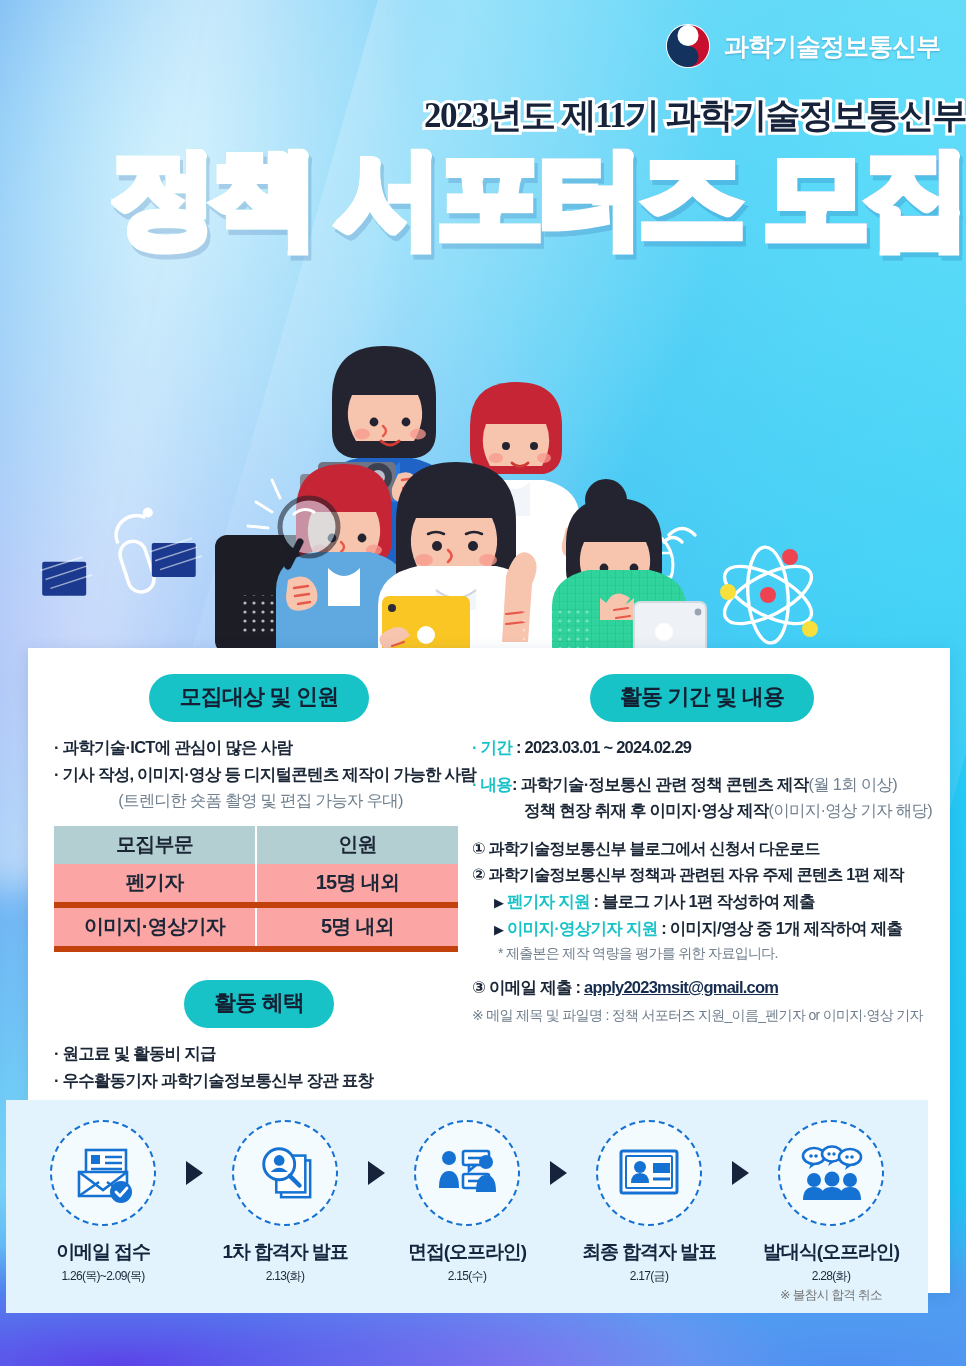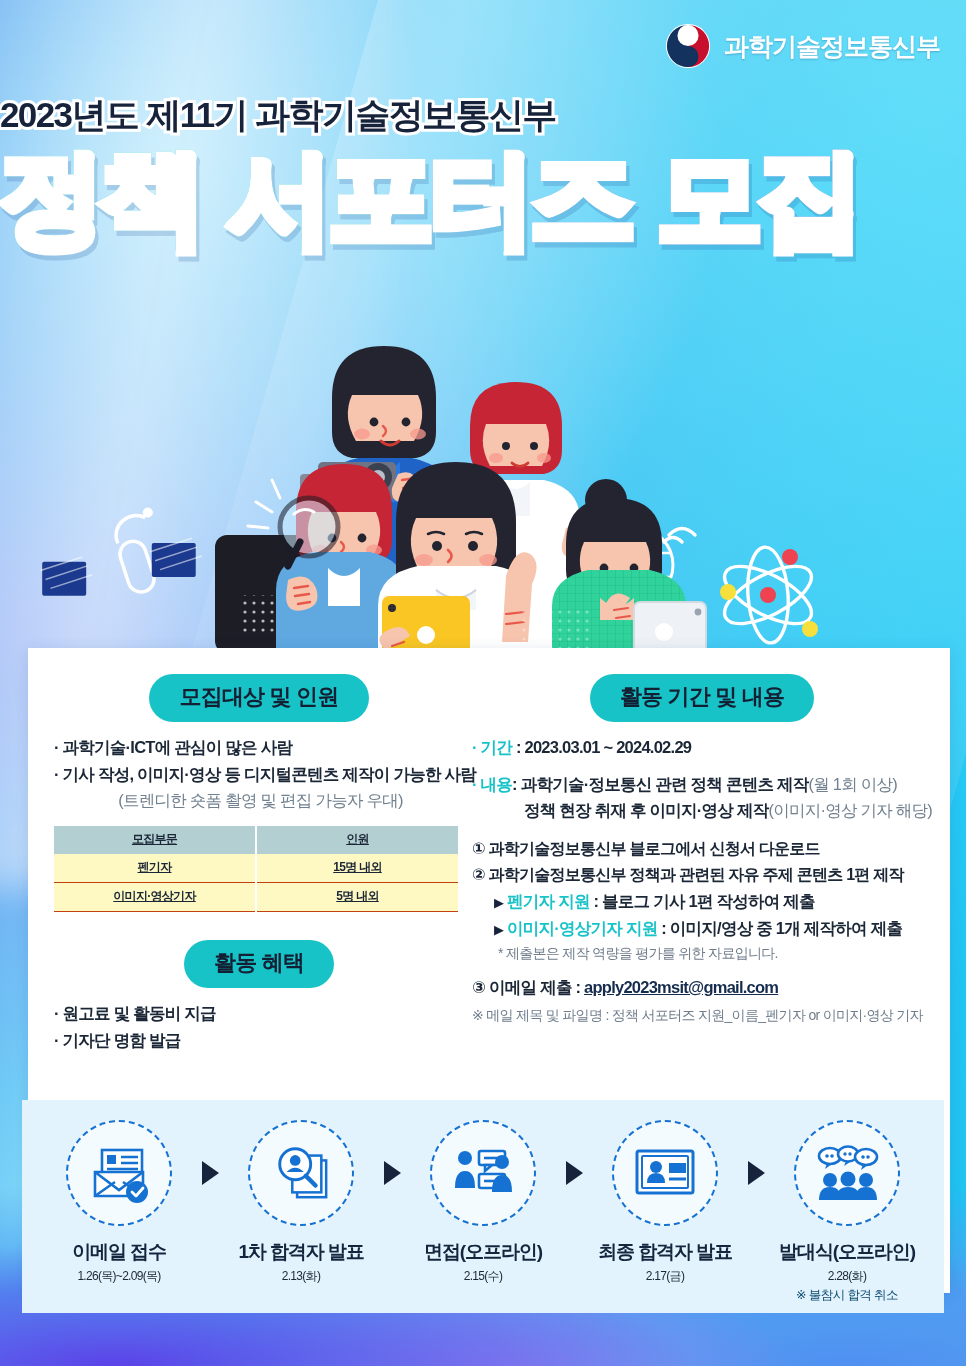--- a/index.html
+++ b/index.html
@@ -44,21 +44,21 @@
   .logo-row {
     position:absolute; right:26px; top:22px;
     display:flex; align-items:center; gap:12px; z-index:6;
   }
   .logo-mark { width:48px; height:48px; flex:0 0 48px; }
   .logo-text {
     color:#ffffff; font-size:25px; font-weight:700; letter-spacing:-1px;
     text-shadow:0 1px 2px rgba(0,40,90,.25);
   }
 
-  .title-block { position:absolute; top:92px; left:0; width:100%; text-align:left; z-index:6; }
+  .title-block { position:absolute; top:92px; left:0; width:100%; text-align:right; z-index:6;font-family:Liberation Serif, serif; }
   .title-sub {
     font-size:35px; font-weight:700; color:#16233a; letter-spacing:-1.6px;
     -webkit-text-stroke:6px #ffffff; paint-order:stroke fill;
     display:inline-block;
   }
   .title-main {
     margin-top:6px;
     font-size:104px; font-weight:800; letter-spacing:-3px; line-height:1.02;
     -webkit-text-stroke:10px #ffffff; paint-order:stroke fill;
     background:linear-gradient(128deg,#3fd4d2 0%,#2cc6cd 22%,#23b9c9 38%,#1f9fc8 52%,#1d7fd6 68%,#1a62d8 100%);
@@ -90,62 +90,61 @@
 
   .body-txt { font-size:16.5px; color:#1b2736; letter-spacing:-.75px; line-height:1.62; font-weight:600; }
   .body-txt .soft { color:#71808f; font-weight:500; }
   .list { margin-top:12px; }
   .list .li { white-space:nowrap; }
   .indent { padding-left:9px;text-align:center; }
 
   
   table.rtbl { width:100%; border-collapse:collapse; margin-top:12px; table-layout:fixed; }
   table.rtbl th, table.rtbl td {
-    font-size:12px; letter-spacing:-.7px; text-align:center; padding:5px 16px 6px;
+    font-size:20px; letter-spacing:-.7px; text-align:center; padding:5px 16px 6px;
     color:#1b2736;
-    text-decoration:underline;
   }
   table.rtbl th { background:#b4cfd2; font-weight:700; }
-  table.rtbl td { background:#fef9c3; font-weight:600; border-bottom:1px solid #c2410c; }
+  table.rtbl td { background:#fca5a5; font-weight:600; border-bottom:6px solid #c2410c; }
   table.rtbl .sep { border-right:2px solid #ffffff; }
 
   .sec-gap { margin-top:28px; }
   .sec-gap-r { margin-top:26px; }
 
   .kv-label { color:#18c3c8; font-weight:700; }
   .hang { padding-left:52px; text-indent:-52px; }
   .hang2 { padding-left:52px; }
   .note-sm { font-size:14px; color:#6f7d8c; letter-spacing:-.7px; font-weight:500; }
   .tri { color:#16233a; font-size:13px; }
   .mail {
     color:#162c4e; text-decoration:underline; font-weight:600;
   }
   .circ-num { font-size:16px; }
 
   
   .timeline {
-    position:absolute; left:22px; top:1100px; width:922px; height:213px;
+    position:absolute; left:6px; top:1100px; width:922px; height:213px;
     background:#e2f3fd; z-index:8;
     display:flex; align-items:flex-start; justify-content:center; gap:0; padding-top:20px;
   }
   .step { width:138px; text-align:center; }
   .circle {
     width:106px; height:106px; margin:0 auto;
     border:2.5px dashed #1572d3; border-radius:50%;
     display:flex; align-items:center; justify-content:center;
     background:#f4fbff;
   }
   .step-title {
     margin-top:13px; font-size:19px; font-weight:700; color:#13263d;
     letter-spacing:-1.1px; white-space:nowrap;
   }
   .step-date {
     margin-top:3px; font-size:12px; color:#1b2736; letter-spacing:-.7px; white-space:nowrap; font-weight:500;
   }
-  .step-note { margin-top:2px; font-size:12.5px; color:#0c4a6e; letter-spacing:-.6px; white-space:nowrap; }
+  .step-note { margin-top:2px; font-size:12.5px; color:#737373; letter-spacing:-.6px; white-space:nowrap; }
   .arrow {
     width:44px; height:106px; display:flex; align-items:center; justify-content:center;
     flex:0 0 44px;
   }
   .arrow i {
     display:block; width:0; height:0;
     border-left:17px solid #16233a;
     border-top:12px solid transparent;
     border-bottom:12px solid transparent;
   }
@@ -433,20 +432,21 @@
           </tr>
         </tbody>
       </table>
 
       <div class="sec-gap badge-wrap l">
         <span class="badge">활동 혜택</span>
       </div>
 
       <div class="body-txt list">
         <div class="li">· 원고료 및 활동비 지급</div>
+        <div class="li">· 우수활동기자 과학기술정보통신부 장관 표창</div>
         <div class="li">· 기자단 명함 발급</div>
       </div>
     </div>
 
     <div class="col-r">
 
       <div class="badge-wrap">
         <span class="badge">활동 기간 및 내용</span>
       </div>
 

